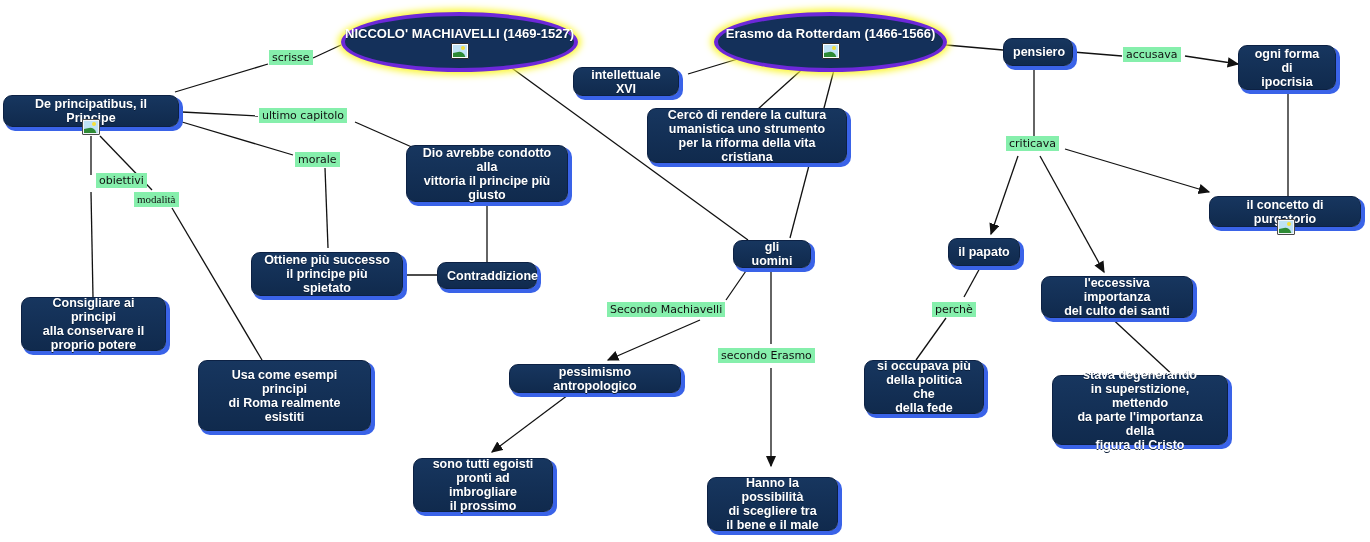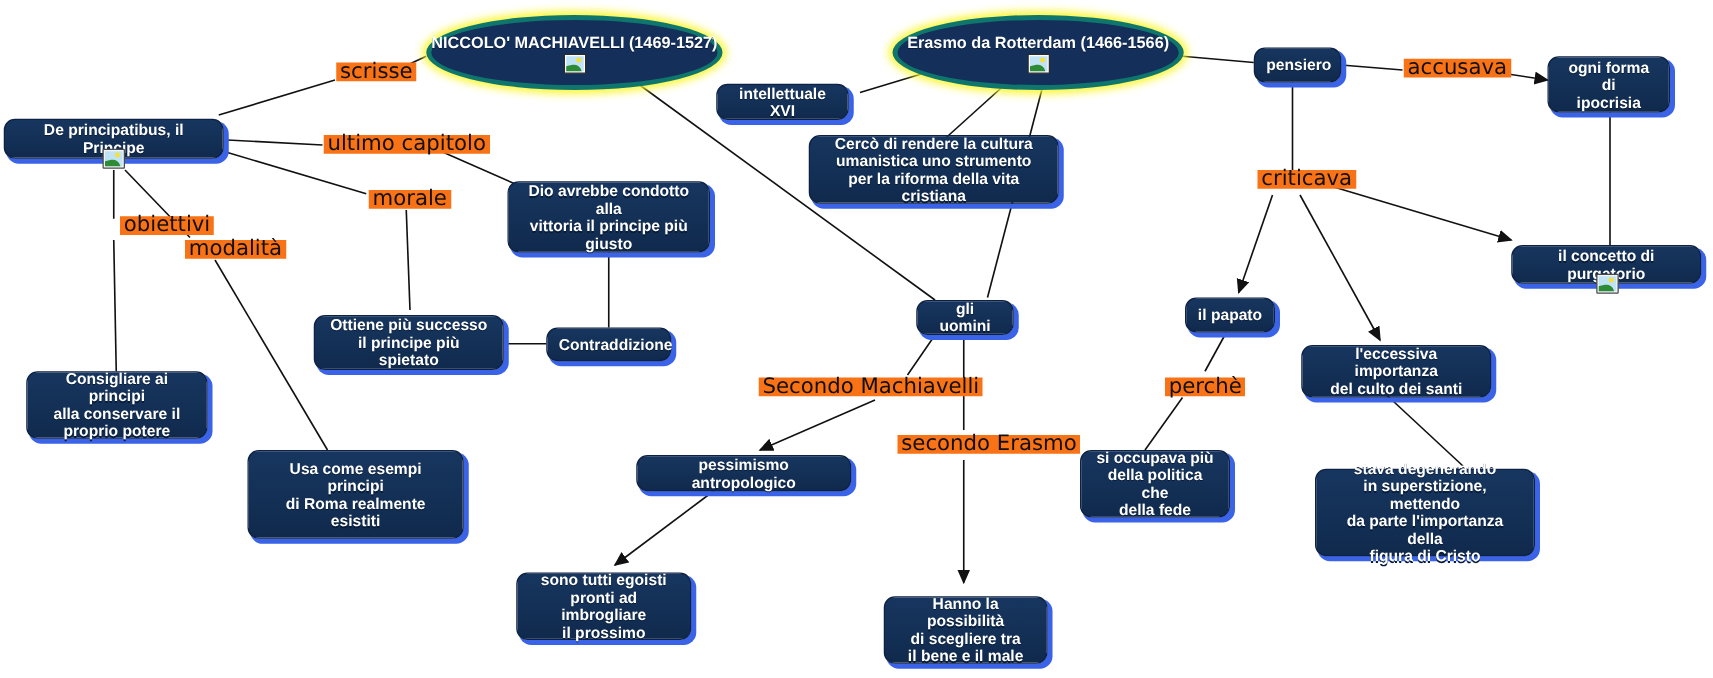--- a/index.html
+++ b/index.html
@@ -36,21 +36,21 @@
   }
   .node span.txt{display:block;width:100%;}
 
   
   .ellipse{
     position:absolute;
     box-sizing:border-box;
     background:#16335e;
     background:radial-gradient(circle at 45% 35%, #1b3c६b 0%, #14305a 60%, #0f2950 100%);
     background-color:#14305a;
-    border:4px solid #0f766e;
+    border:4px solid #6d28d9;
     border-radius:50%;
     color:#ffffff;
     font-weight:bold;
     font-size:13px;
     text-align:center;
     display:flex;
     flex-direction:column;
     align-items:center;
     justify-content:center;
     box-shadow:0 0 7px 3px #fbf62e;
@@ -87,23 +87,23 @@
     position:absolute;
     z-index:6;
     background:#f2f4f8;
     border:1px solid #4a4a4a;
   }
 
   
   .linklabel{
     position:absolute;
     font-family:"DejaVu Sans", sans-serif;
-    font-size:17px;
+    font-size:11px;
     color:#111111;
-    background:#f97316;
+    background:#86efac;
     white-space:nowrap;
     padding:0 3px;
     z-index:5;
     line-height:15px;
   }
   .ell-icon{margin-top:2px;}
 </style>
 </head>
 <body>
 
@@ -287,20 +287,20 @@
     <span class="txt">stava degenerando
 in superstizione, mettendo
 da parte l'importanza della
 figura di Cristo</span>
   </div>
 
   <div class="linklabel" style="left:269px;top:50px;">scrisse</div>
   <div class="linklabel" style="left:259px;top:108px;">ultimo capitolo</div>
   <div class="linklabel" style="left:295px;top:152px;">morale</div>
   <div class="linklabel" style="left:60px;top:173px;margin-left:36px;">obiettivi</div>
-  <div class="linklabel" style="left:148px;top:192px;">modalità</div>
+  <div class="linklabel" style="left:134px;top:192px;font-family:Liberation Serif, serif;">modalità</div>
   <div class="linklabel" style="left:607px;top:302px;">Secondo Machiavelli</div>
   <div class="linklabel" style="left:718px;top:348px;">secondo Erasmo</div>
   <div class="linklabel" style="left:1123px;top:47px;">accusava</div>
   <div class="linklabel" style="left:1006px;top:136px;">criticava</div>
   <div class="linklabel" style="left:932px;top:302px;">perchè</div>
 
 </div>
 
 </body></html>

